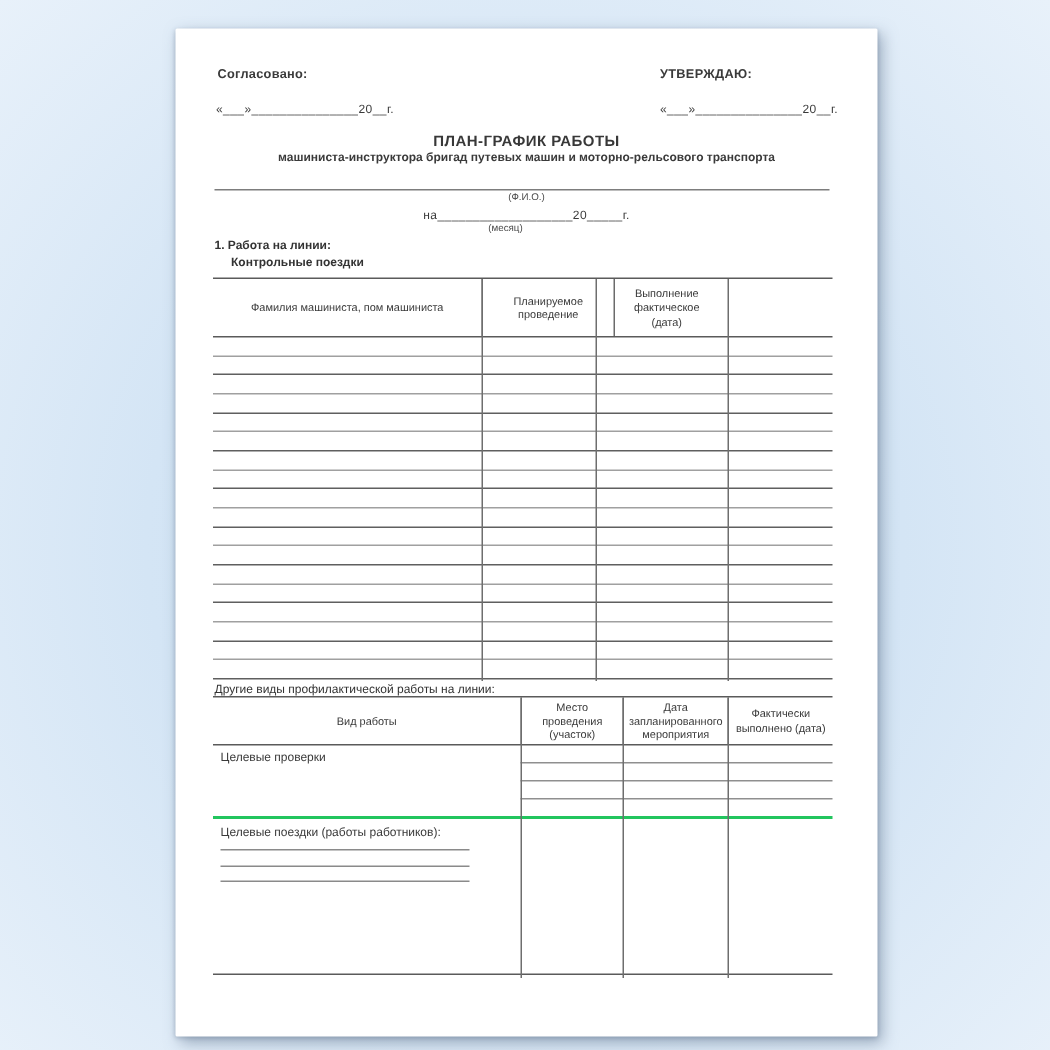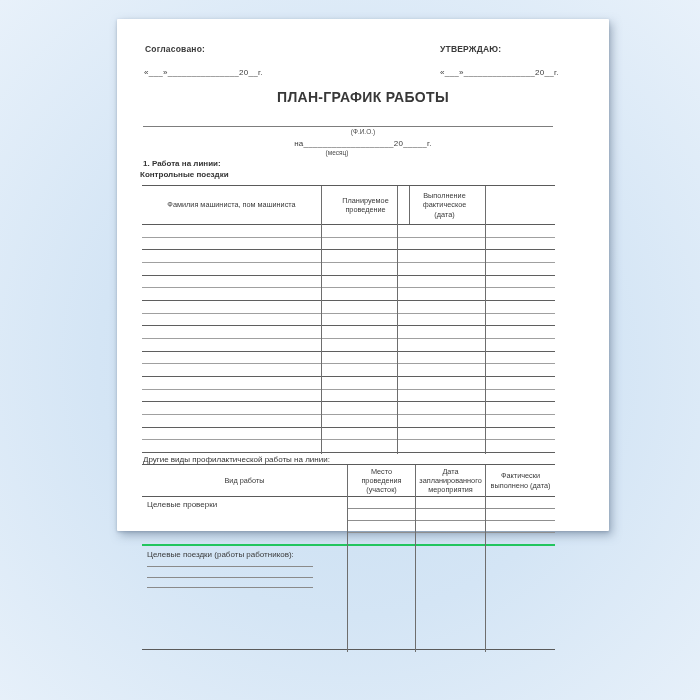--- a/index.html
+++ b/index.html
@@ -3,29 +3,28 @@
 <meta charset="utf-8">
 <style>
   html,body{margin:0;padding:0;}
   .stage{
     position:relative;width:700px;height:700px;overflow:hidden;
     background: radial-gradient(circle at 50% 52%, #c9def1 0%, #d4e5f5 50%, #e8f1fa 100%);
     font-family:"Liberation Sans", sans-serif;
     color:#3d3d3d;
   }
   .paper{
-    position:absolute;left:117px;top:19px;width:468px;height:512px;
+    position:absolute;left:117px;top:19px;width:468px;height:672px;
     background:#ffffff;border-radius:1px;
     box-shadow:3px 4px 10px rgba(90,110,135,.5), 0 1px 3px rgba(90,110,135,.35);
-    padding-left:24px;
   }
   .abs{position:absolute;}
   .sign{font-size:8.5px;font-weight:bold;color:#3a3a3a;letter-spacing:.2px;}
   .dateline{font-size:8px;color:#3a3a3a;letter-spacing:.3px;}
-  .title{left:0;width:100%;text-align:center;font-size:14px;font-weight:bold;color:#383838;letter-spacing:.3px;}
+  .title{left:0;width:100%;text-align:center;font-size:10px;font-weight:bold;color:#383838;letter-spacing:.3px;}
   .subtitle{left:0;width:100%;text-align:center;font-size:8px;font-weight:bold;color:#3a3a3a;}
   .hline{height:1px;background:#7d7d7d;}
   .caption{font-size:6.5px;color:#4a4a4a;text-align:center;}
   .sectiontxt{font-size:8px;color:#333;font-weight:bold;}
   
   .tbl{border-top:1px solid #5a5a5a;box-sizing:border-box;}
   .thead{display:flex;border-bottom:1px solid #5a5a5a;box-sizing:border-box;}
   .thead .cell{
     display:flex;align-items:center;justify-content:center;text-align:center;
     font-size:7.3px;line-height:1.25;color:#3a3a3a;box-sizing:border-box;padding:1px 2px;
@@ -50,29 +49,30 @@
 
 <div class="stage">
   <div class="paper">
 
     <div class="abs sign" style="left:28px;top:25px;">Согласовано:</div>
     <div class="abs sign" style="left:323px;top:25px;">УТВЕРЖДАЮ:</div>
     <div class="abs dateline" style="left:27px;top:49px;">«___»_______________20__г.</div>
     <div class="abs dateline" style="left:323px;top:49px;">«___»_______________20__г.</div>
 
     <div class="abs title" style="top:70px;">ПЛАН-ГРАФИК РАБОТЫ</div>
+    <div class="abs subtitle" style="top:81px;">машиниста-инструктора бригад путевых машин и моторно-рельсового транспорта</div>
 
     <div class="abs hline" style="left:26px;top:107px;width:410px;"></div>
     <div class="abs caption" style="left:0;top:109px;width:100%;">(Ф.И.О.)</div>
 
     <div class="abs dateline" style="left:0;top:120px;width:100%;text-align:center;">на___________________20_____г.</div>
     <div class="abs caption" style="left:145px;top:130px;width:150px;">(месяц)</div>
 
     <div class="abs sectiontxt" style="left:26px;top:140px;">1. Работа на линии:</div>
-    <div class="abs sectiontxt" style="left:23px;top:151px;">Контрольные поездки</div>
+    <div class="abs sectiontxt" style="left:37px;top:151px;">Контрольные поездки</div>
 
     <div class="abs tbl" style="left:25px;top:166px;width:413px;height:268px;">
       <div class="thead" style="height:39px;">
         <div class="cell" style="width:179px;">Фамилия машиниста, пом машиниста</div>
         <div class="cell" style="width:88px;">Планируемое проведение</div>
         <div class="cell" style="width:70px;">Выполнение фактическое (дата)</div>
       </div>
       <div class="tbody" style="height:228px;">
           <div class="row-line"></div>
           <div class="row-line"></div>

